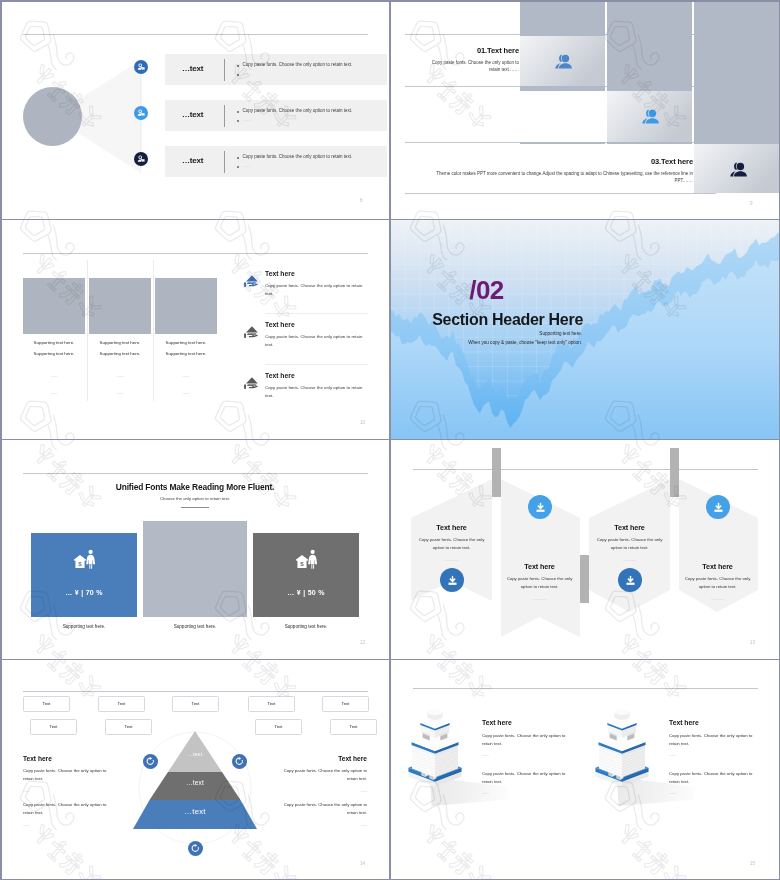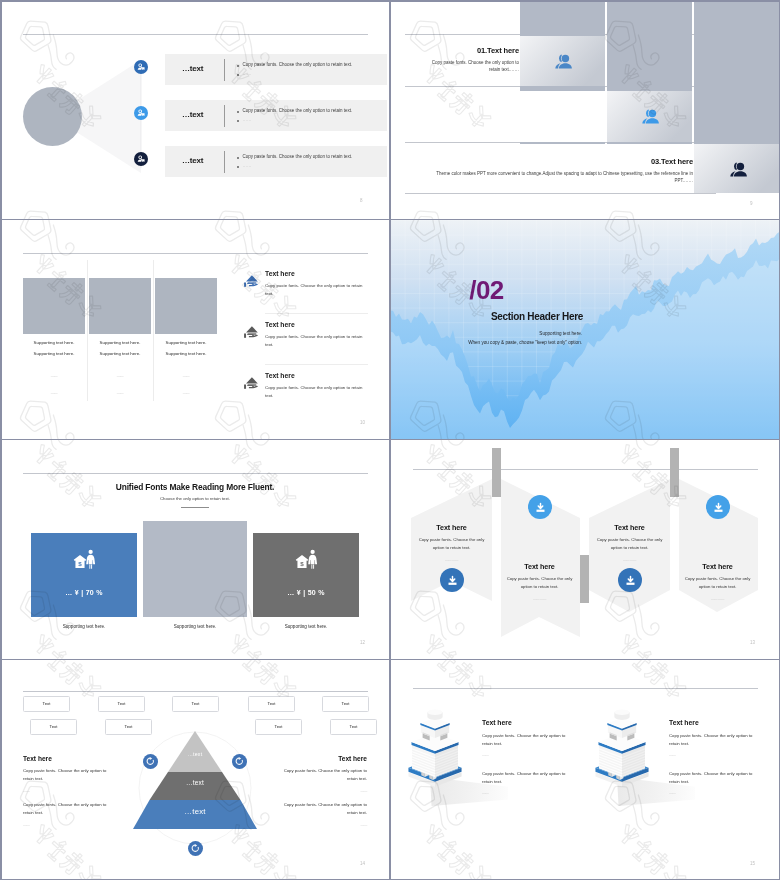--- a/index.html
+++ b/index.html
@@ -39,21 +39,21 @@
 .s3cap{font-size:4.4px;color:#2a2a2a;margin-top:6px;}
 .s3dash{font-size:3.6px;color:#c6c6c6;margin-top:18px;letter-spacing:-0.4px;}
 .s3sep{position:absolute;top:40px;width:0.8px;height:141px;background:#ececec;}
 .s3li{position:absolute;left:243px;width:130px;}
 .s3ic{position:absolute;left:0px;top:2.5px;width:17px;height:17px;}
 .s3lt{margin-left:22px;font-size:6.8px;font-weight:bold;color:#1a1a1a;}
 .s3lb{margin-left:22px;margin-top:5px;font-size:4.4px;color:#3a3a3a;line-height:1.85;width:99px;}
 .s3lhr{position:absolute;left:22px;top:43px;width:103px;height:0.8px;background:#ededed;}
 
 .s4num{position:absolute;left:0;top:57px;width:193px;text-align:center;font-size:26px;font-weight:bold;color:#701a75;letter-spacing:-0.5px;line-height:1;}
-.s4head{position:absolute;left:0;top:91px;width:193px;text-align:right;font-size:10px;font-weight:bold;color:#17181a;letter-spacing:-0.3px;}
+.s4head{position:absolute;left:0;top:91px;width:193px;text-align:right;font-size:16px;font-weight:bold;color:#17181a;letter-spacing:-0.3px;}
 .s4sub{position:absolute;left:0;top:111px;width:192px;text-align:right;font-size:4.6px;color:#23262b;}
 .s4sub2{position:absolute;left:0;top:120px;width:192px;text-align:right;font-size:4.6px;color:#23262b;}
 
 .s5title{position:absolute;left:0;top:42px;width:390px;text-align:center;font-size:8.4px;font-weight:bold;color:#181818;letter-spacing:-0.15px;}
 .s5sub{position:absolute;left:0;top:56px;width:390px;text-align:center;font-size:4.3px;color:#3c3c3c;}
 .s5uline{position:absolute;left:181px;top:67px;width:28px;height:1.2px;background:#8d8d8d;}
 .s5blk{position:absolute;}
 .s5ic{position:absolute;left:50%;transform:translateX(-50%);top:16px;width:25px;height:22.5px;}
 .s5val{position:absolute;left:0;top:56px;width:100%;text-align:center;font-size:7px;font-weight:bold;color:#fff;letter-spacing:0.3px;}
 .s5cap{position:absolute;top:184px;text-align:center;font-size:4.6px;color:#2b2b2b;}

